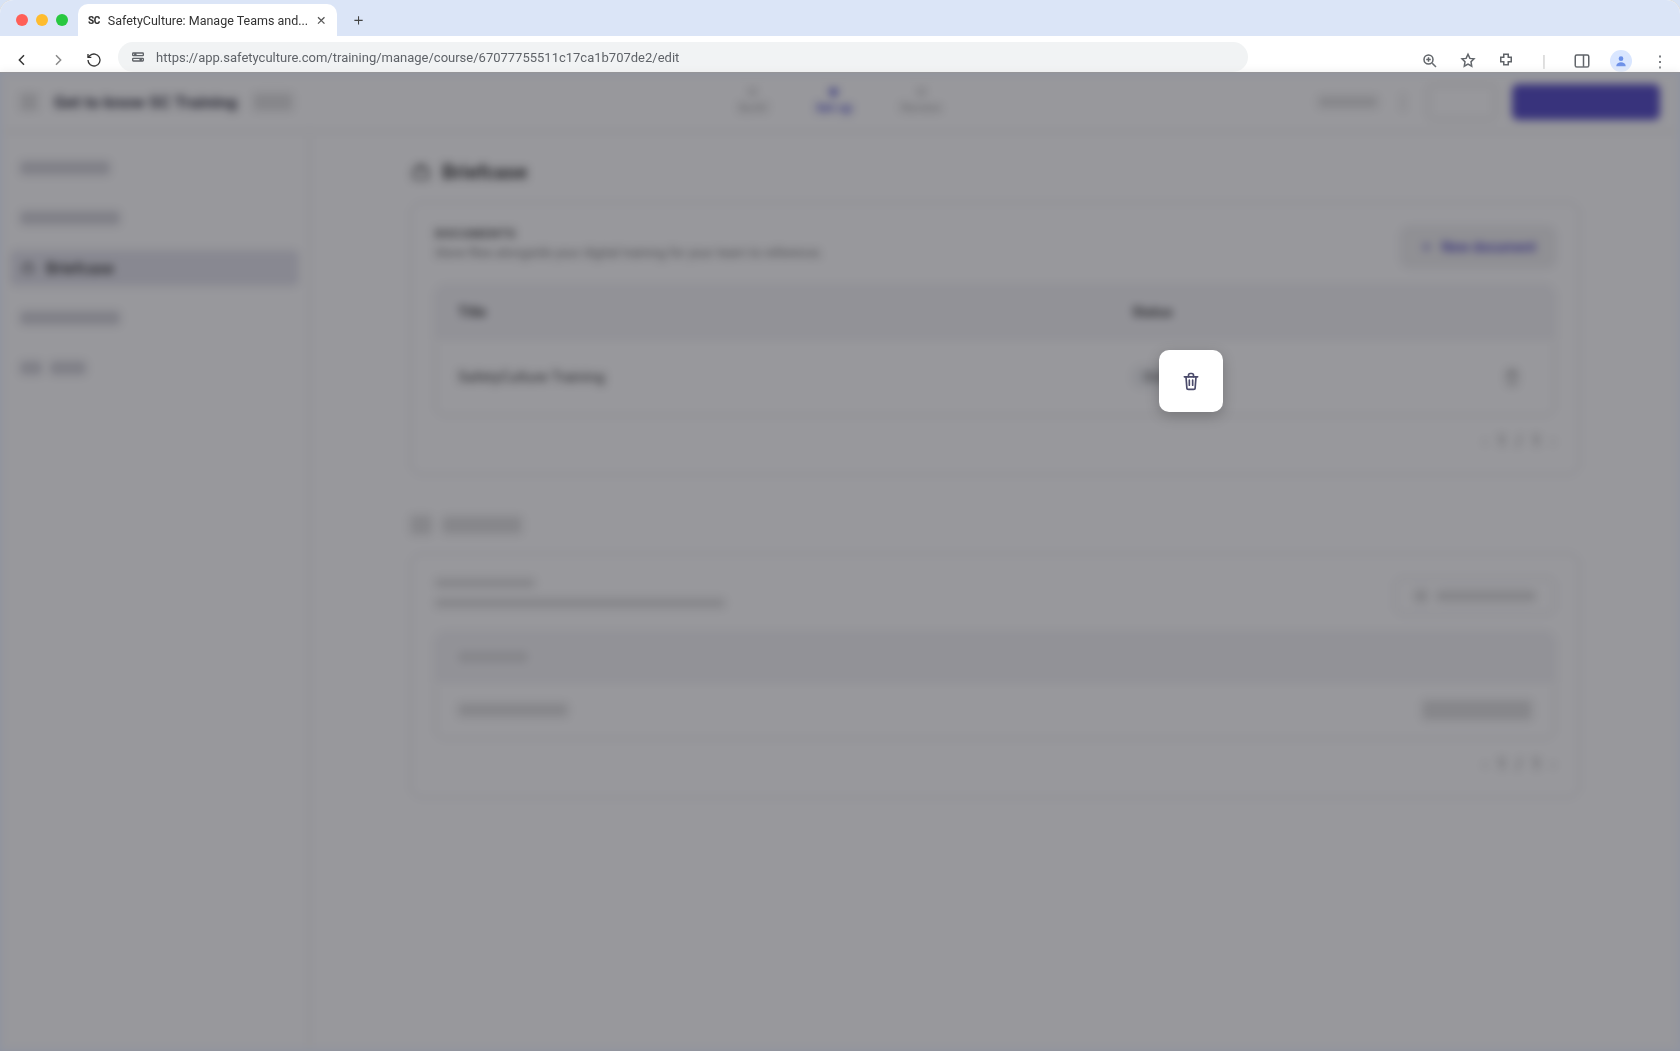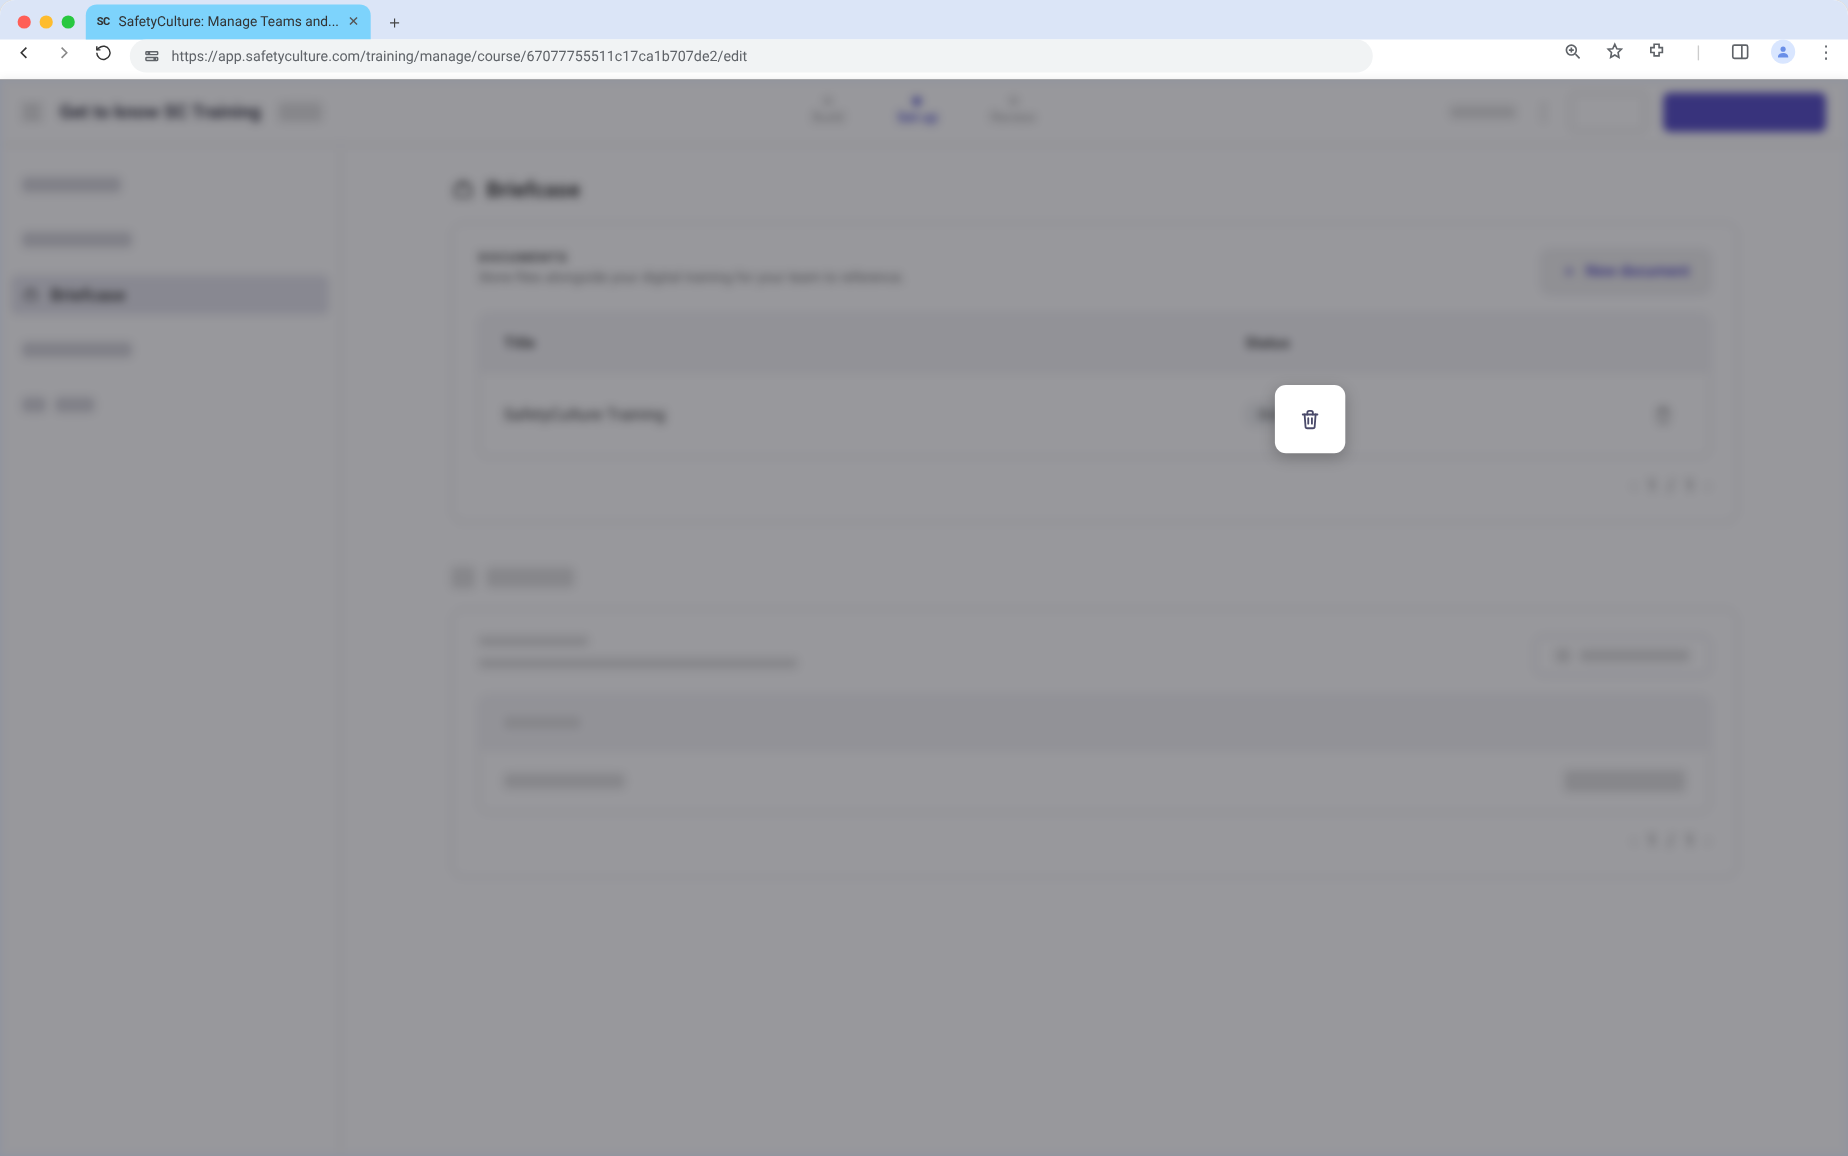--- a/index.html
+++ b/index.html
@@ -6,25 +6,25 @@
   html, body { width: 1680px; height: 1051px; overflow: hidden; background: #d6e2f5; }
 
   
   .browser-chrome { width: 100%; height: 72px; background: #fff; border-radius: 14px 14px 0 0; box-shadow: 0 0 0 1px #e0e0e0; }
   .tab-strip { height: 36px; background: #dbe5f7; display: flex; align-items: flex-end; padding: 0 10px; border-radius: 14px 14px 0 0; }
   .traffic-lights { display: flex; gap: 8px; align-items: center; padding: 0 10px 10px 6px; }
   .tl { width: 12px; height: 12px; border-radius: 50%; }
   .tl.red { background: #ff5f57; }
   .tl.yellow { background: #febc2e; }
   .tl.green { background: #28c840; }
-  .tab { background: #7dd3fc; height: 32px; min-width: 200px; border-radius: 10px 10px 0 0; display: flex; align-items: center; padding: 0 10px; gap: 8px; font-size: 12.5px; color: #333; }
+  .tab { background: #ffffff; height: 32px; min-width: 200px; border-radius: 10px 10px 0 0; display: flex; align-items: center; padding: 0 10px; gap: 8px; font-size: 12.5px; color: #333; }
   .tab .favicon { font-weight: 800; font-size: 10px; letter-spacing: -0.5px; }
   .tab .close { color: #555; }
   .new-tab { width: 28px; height: 28px; display:flex; align-items:center; justify-content:center; color:#444; margin-left:8px; margin-bottom:2px; }
-  .toolbar-row { height: 36px; display: flex; align-items: flex-start; padding: 0 10px; gap: 12px; }
+  .toolbar-row { height: 36px; display: flex; align-items: flex-end; padding: 0 10px; gap: 12px; }
   .nav-btn { width: 24px; height: 24px; display:flex; align-items:center; justify-content:center; color:#444; }
   .url-bar { flex: 1; height: 30px; background: #f1f3f4; border-radius: 16px; display: flex; align-items: center; padding: 0 12px; gap: 10px; font-size: 13px; color: #5f6368; max-width: 1130px; }
   .url-bar .site-ico { font-size: 12px; }
   .toolbar-icons { display:flex; gap:18px; align-items:center; margin-left:auto; color:#5f6368; }
   .toolbar-icons .ico { width:20px; height:20px; display:flex; align-items:center; justify-content:center; }
   .prof-circle { width:22px; height:22px; border-radius:50%; background:#d9e6ff; display:flex; align-items:center; justify-content:center; }
 
   
   .app-area { position: relative; width: 1680px; height: calc(1051px - 72px); }
   .stage { position:absolute; inset:0; background:#fff; filter: blur(4px) brightness(0.92); }

